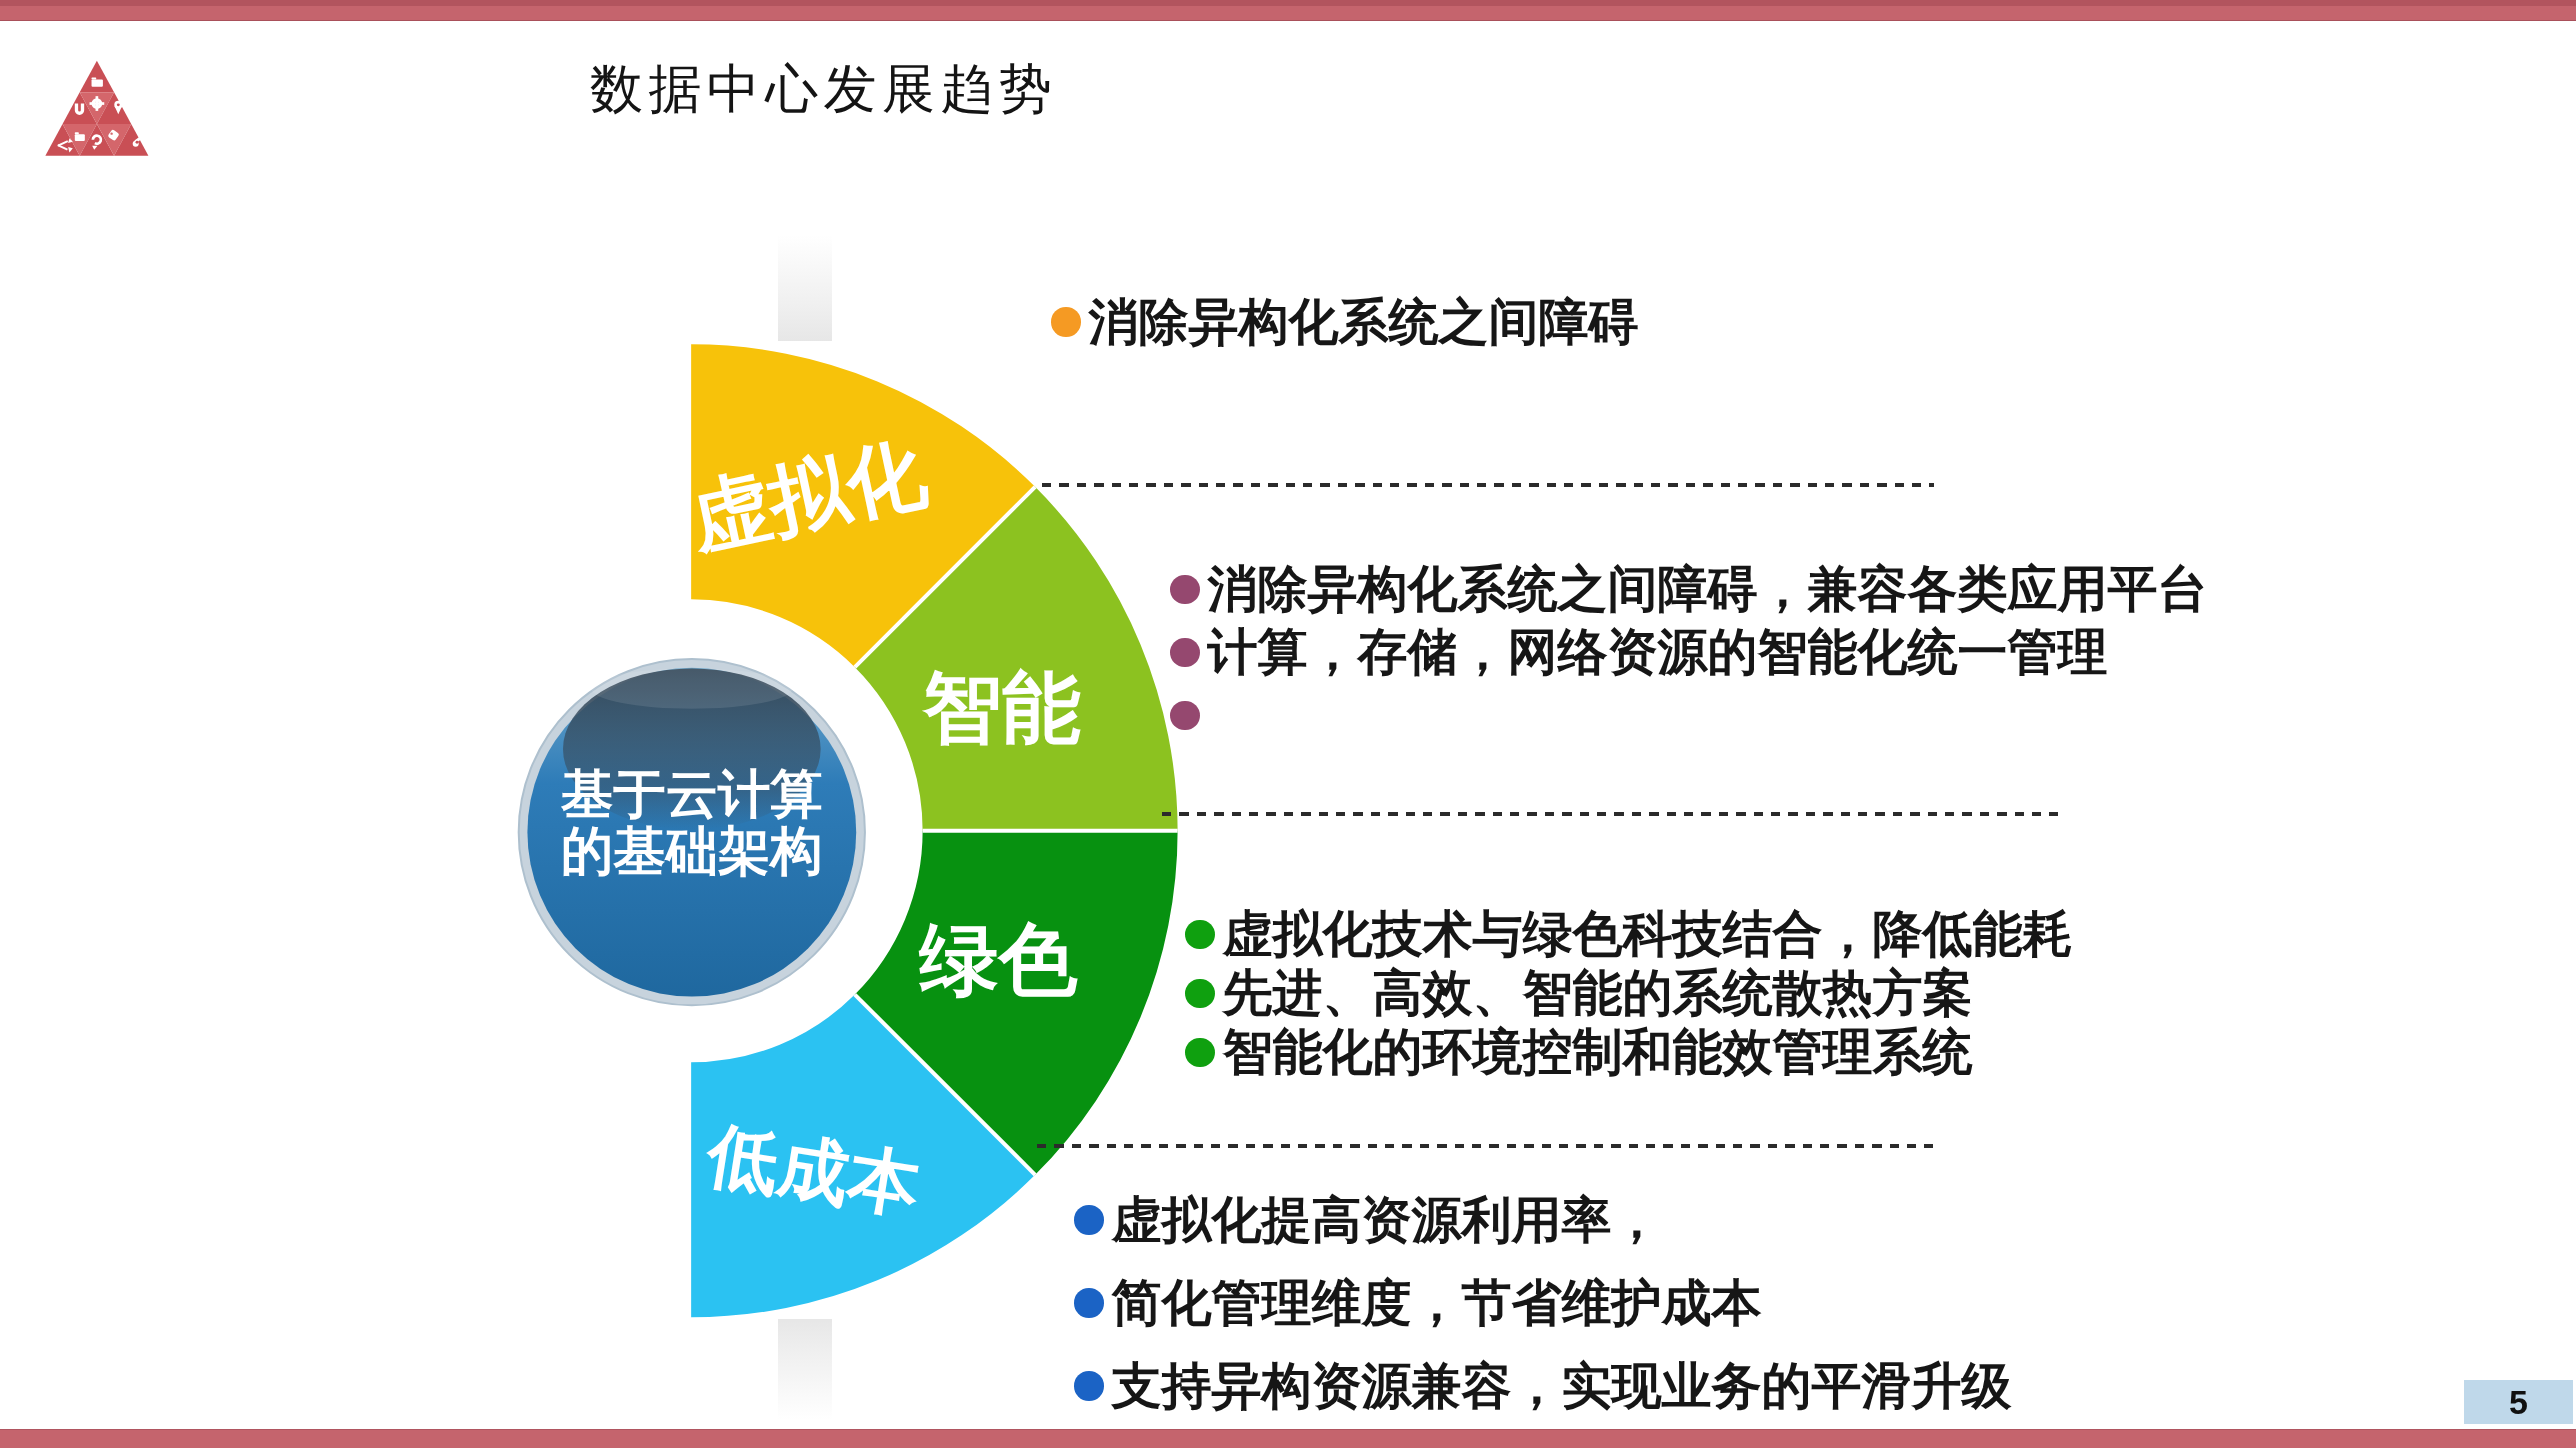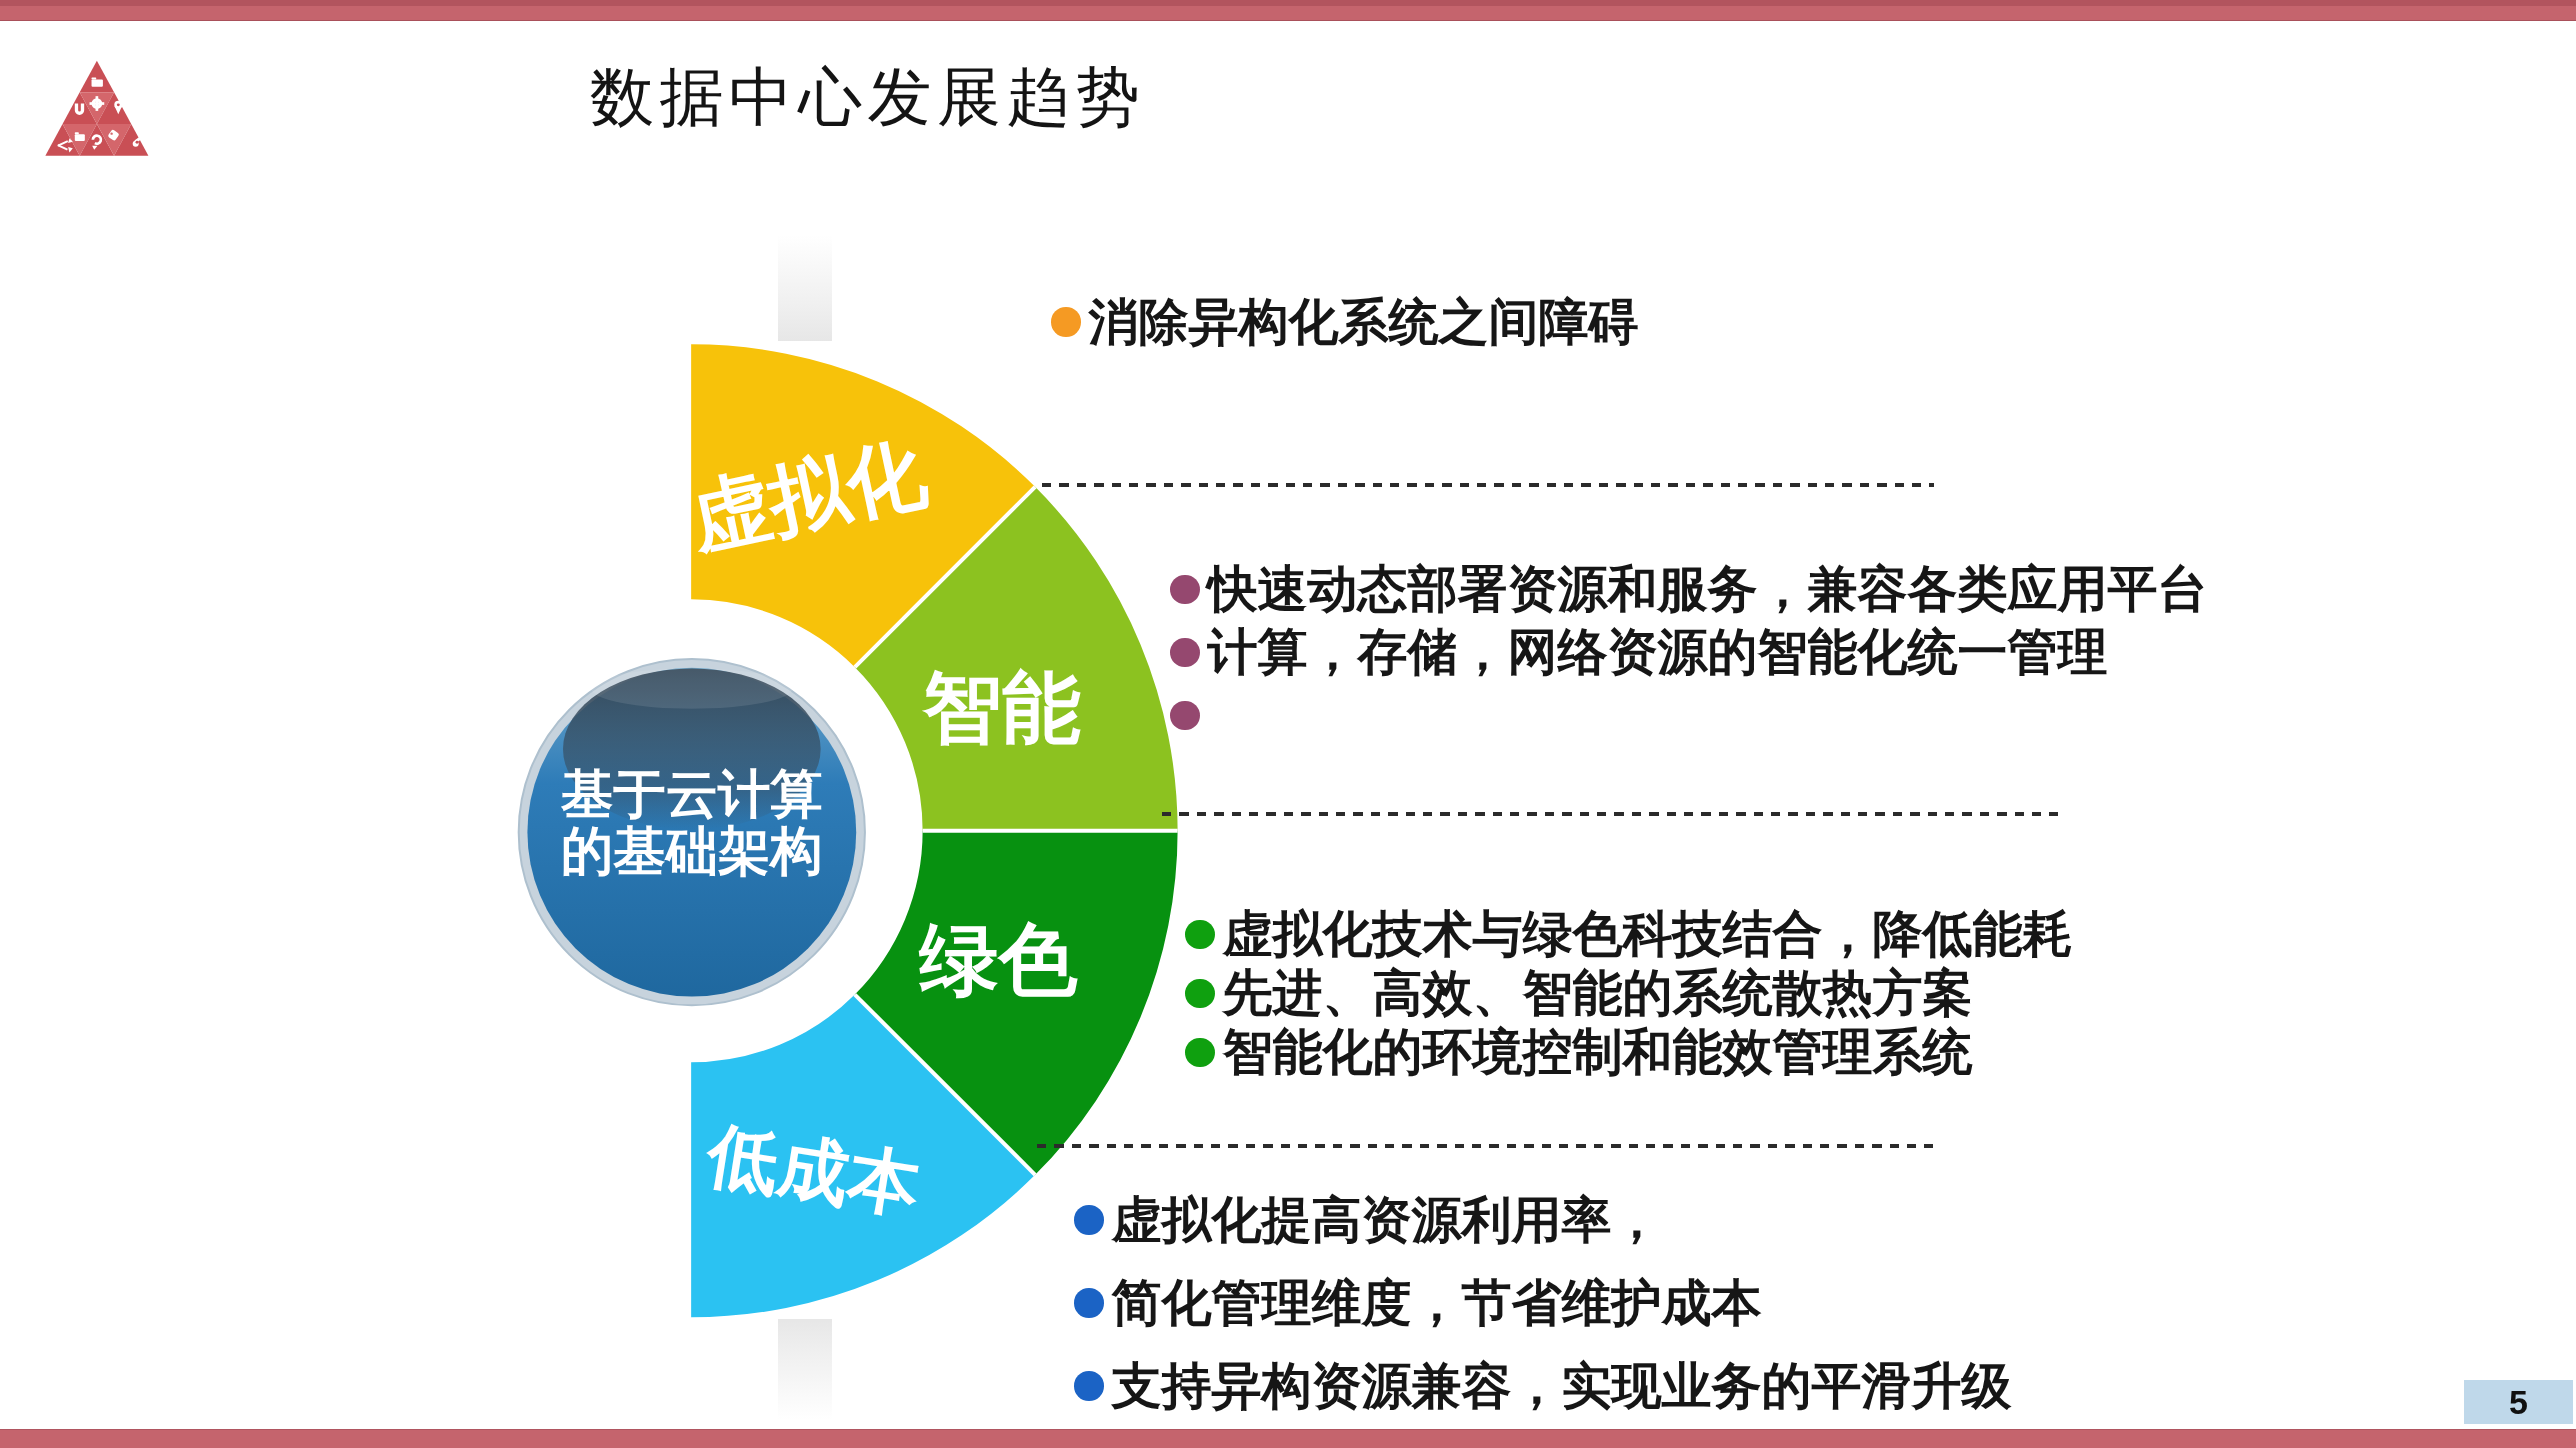--- a/index.html
+++ b/index.html
@@ -6,21 +6,21 @@
   .slide{
     position:relative;width:2576px;height:1449px;overflow:hidden;background:#ffffff;
     font-family:"Liberation Sans","DejaVu Sans",sans-serif;color:#1a1a1a;
   }
   
   .top-bar{position:absolute;left:0;top:0;width:100%;height:20px;
     background:linear-gradient(#b2545e 0 6px,#c5646d 6px 100%);border-bottom:1.3px solid #a9505a;}
   .bottom-bar{position:absolute;left:0;bottom:0;width:100%;height:19.5px;
     background:#c5646d;border-top:1.3px solid #b05560;}
   
-  .title{position:absolute;left:590px;top:54px;font-size:64px;font-weight:500;
+  .title{position:absolute;left:590px;top:54px;font-size:53px;font-weight:500;
     letter-spacing:5.4px;color:#141414;white-space:nowrap;}
   
   .logo{position:absolute;left:40px;top:55px;}
   
   .donut{position:absolute;left:0;top:0;}
   .seg-label{fill:#ffffff;font-weight:700;font-family:"Liberation Sans","DejaVu Sans",sans-serif;}
   .sphere-label{fill:#ffffff;font-weight:700;font-family:"Liberation Sans","DejaVu Sans",sans-serif;font-size:78px;}
   
   .streak{position:absolute;width:54px;left:778px;pointer-events:none;}
   .streak.top{top:235px;height:106px;background:linear-gradient(to bottom,rgba(0,0,0,0) 0%,rgba(120,120,120,0.12) 70%,rgba(120,120,120,0.18) 100%);}
@@ -165,21 +165,21 @@
   <div class="bullets sec1">
     <div class="bullet-row">
       <span class="dot dot-orange"></span>
       <span class="bullet-text">消除异构化系统之间障碍</span>
     </div>
   </div>
 
   <div class="bullets sec2">
     <div class="bullet-row">
       <span class="dot dot-plum"></span>
-      <span class="bullet-text">快速动态部署资源和服务，兼容各类应用平台</span>
+      <span class="bullet-text">消除异构化系统之间障碍，兼容各类应用平台</span>
     </div>
     <div class="bullet-row">
       <span class="dot dot-plum"></span>
       <span class="bullet-text">计算，存储，网络资源的智能化统一管理</span>
     </div>
     <div class="bullet-row">
       <span class="dot dot-plum"></span>
     </div>
   </div>
 

